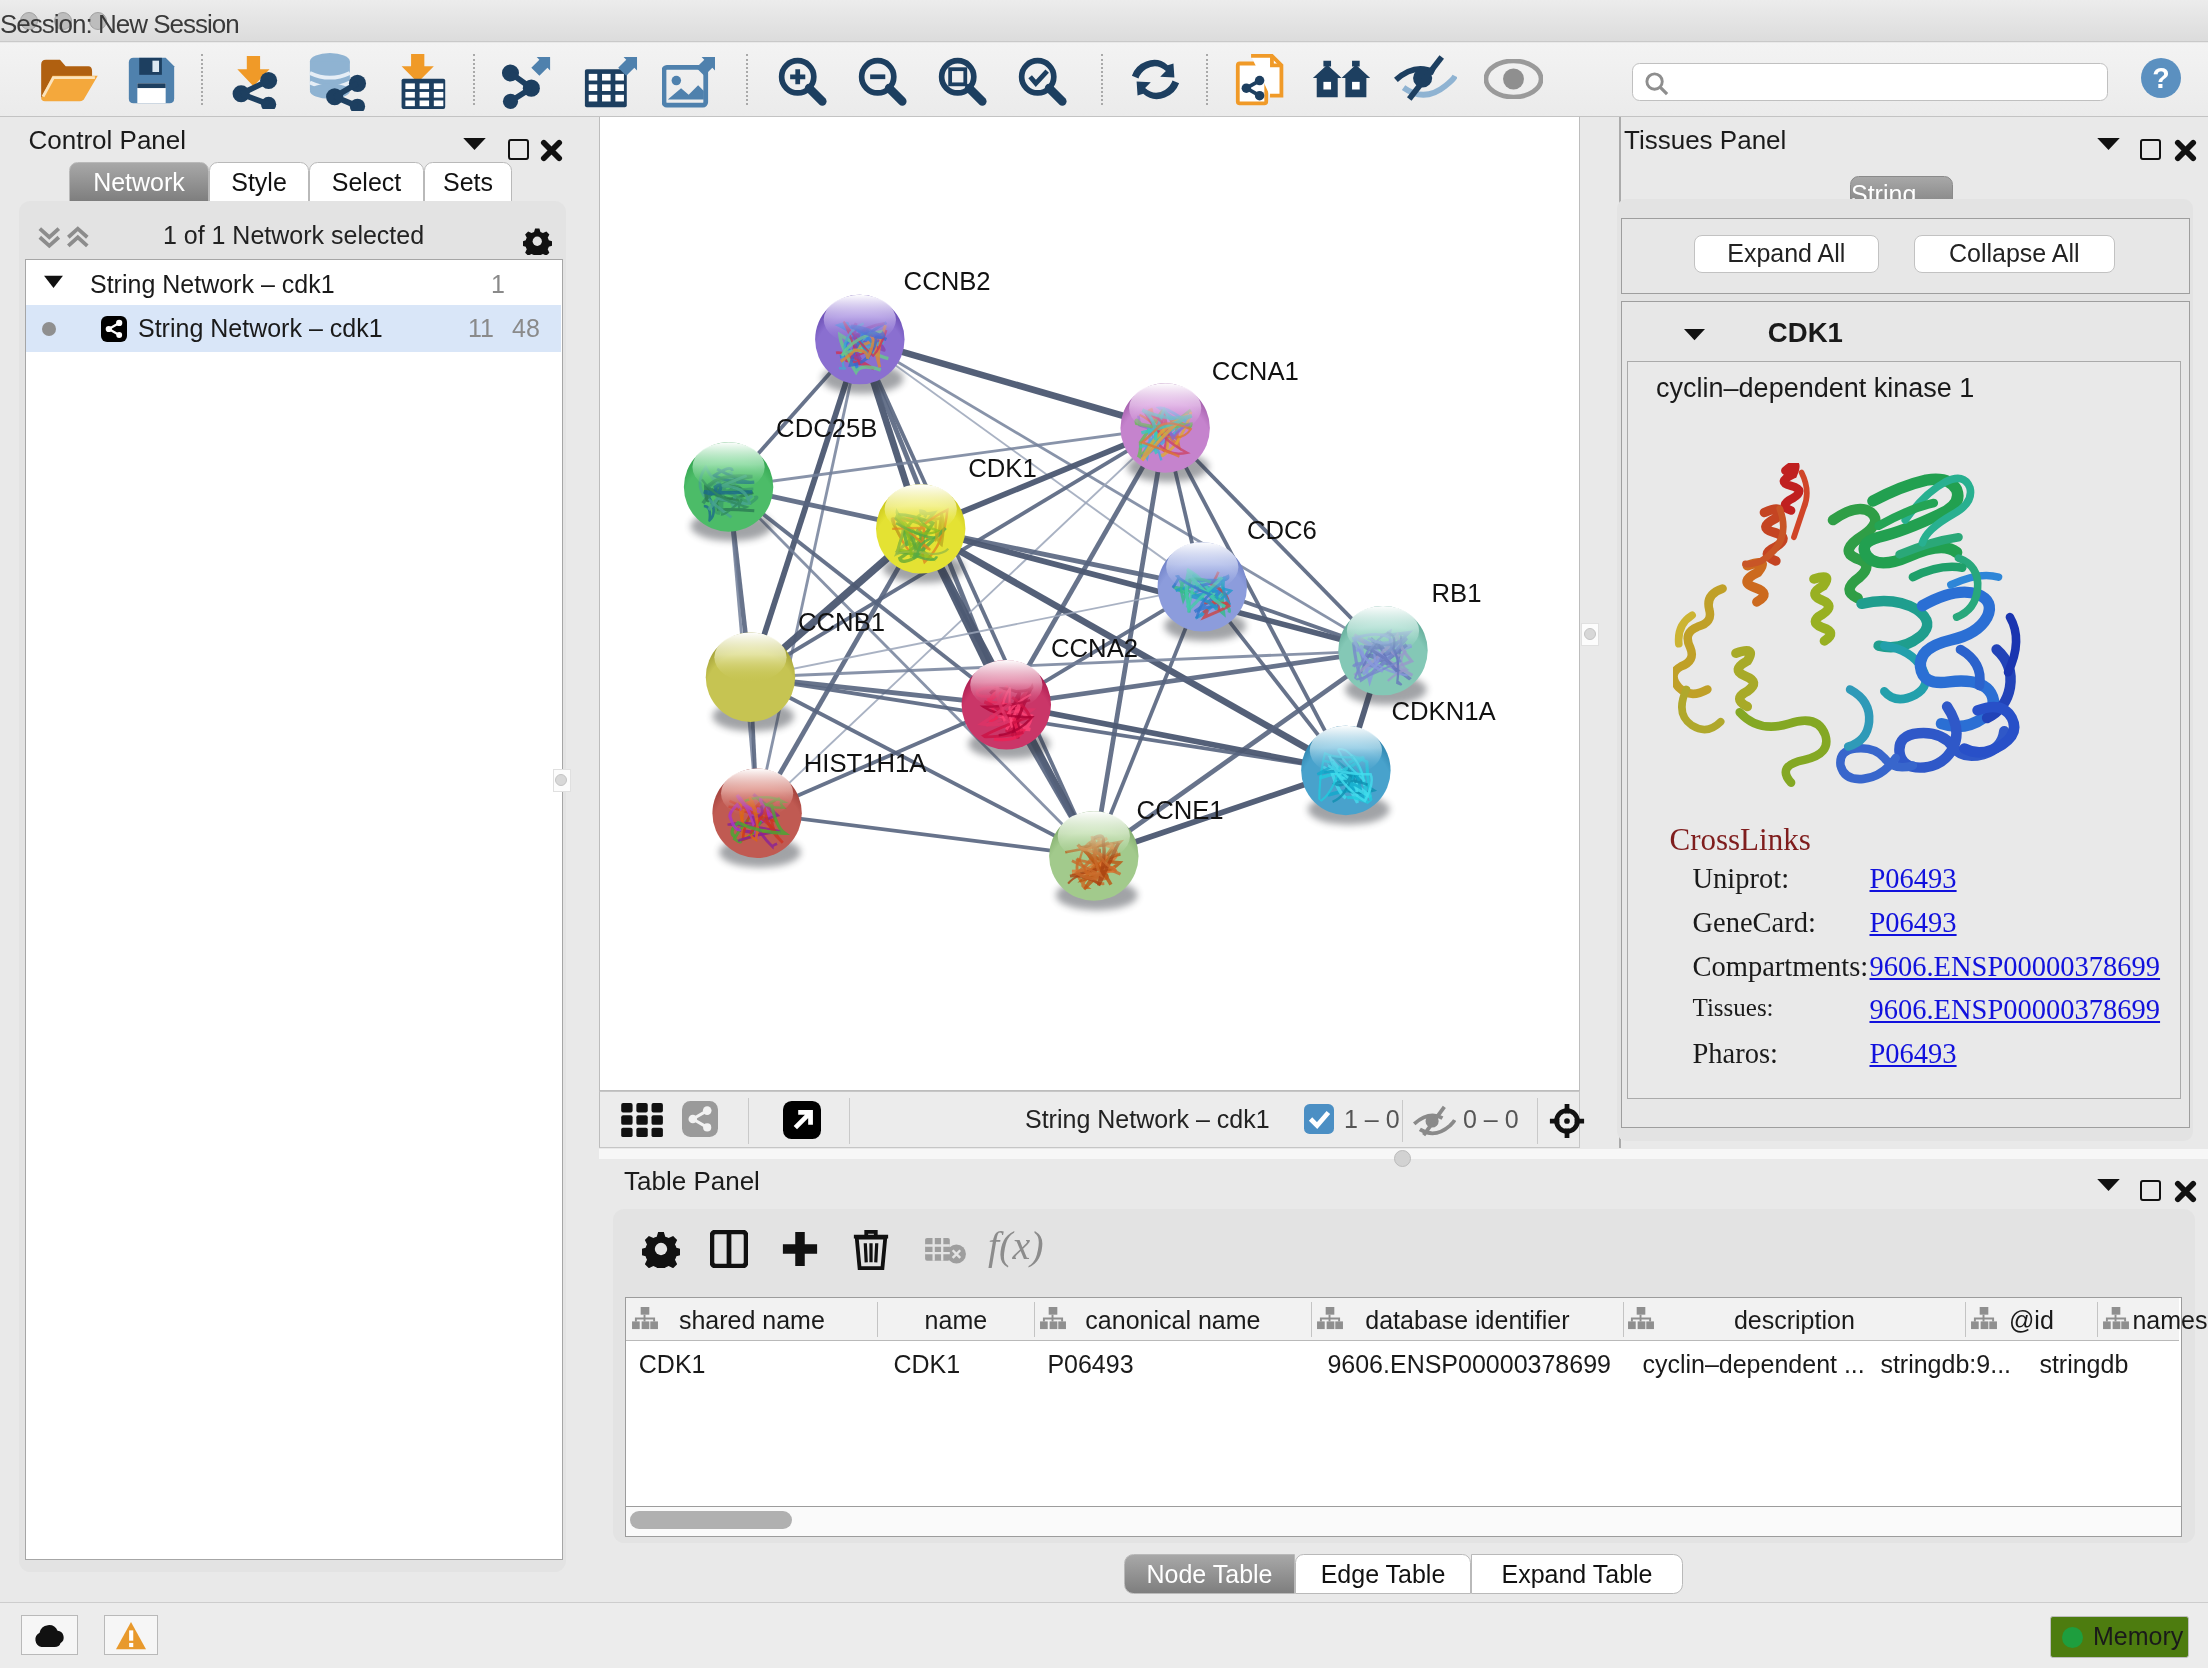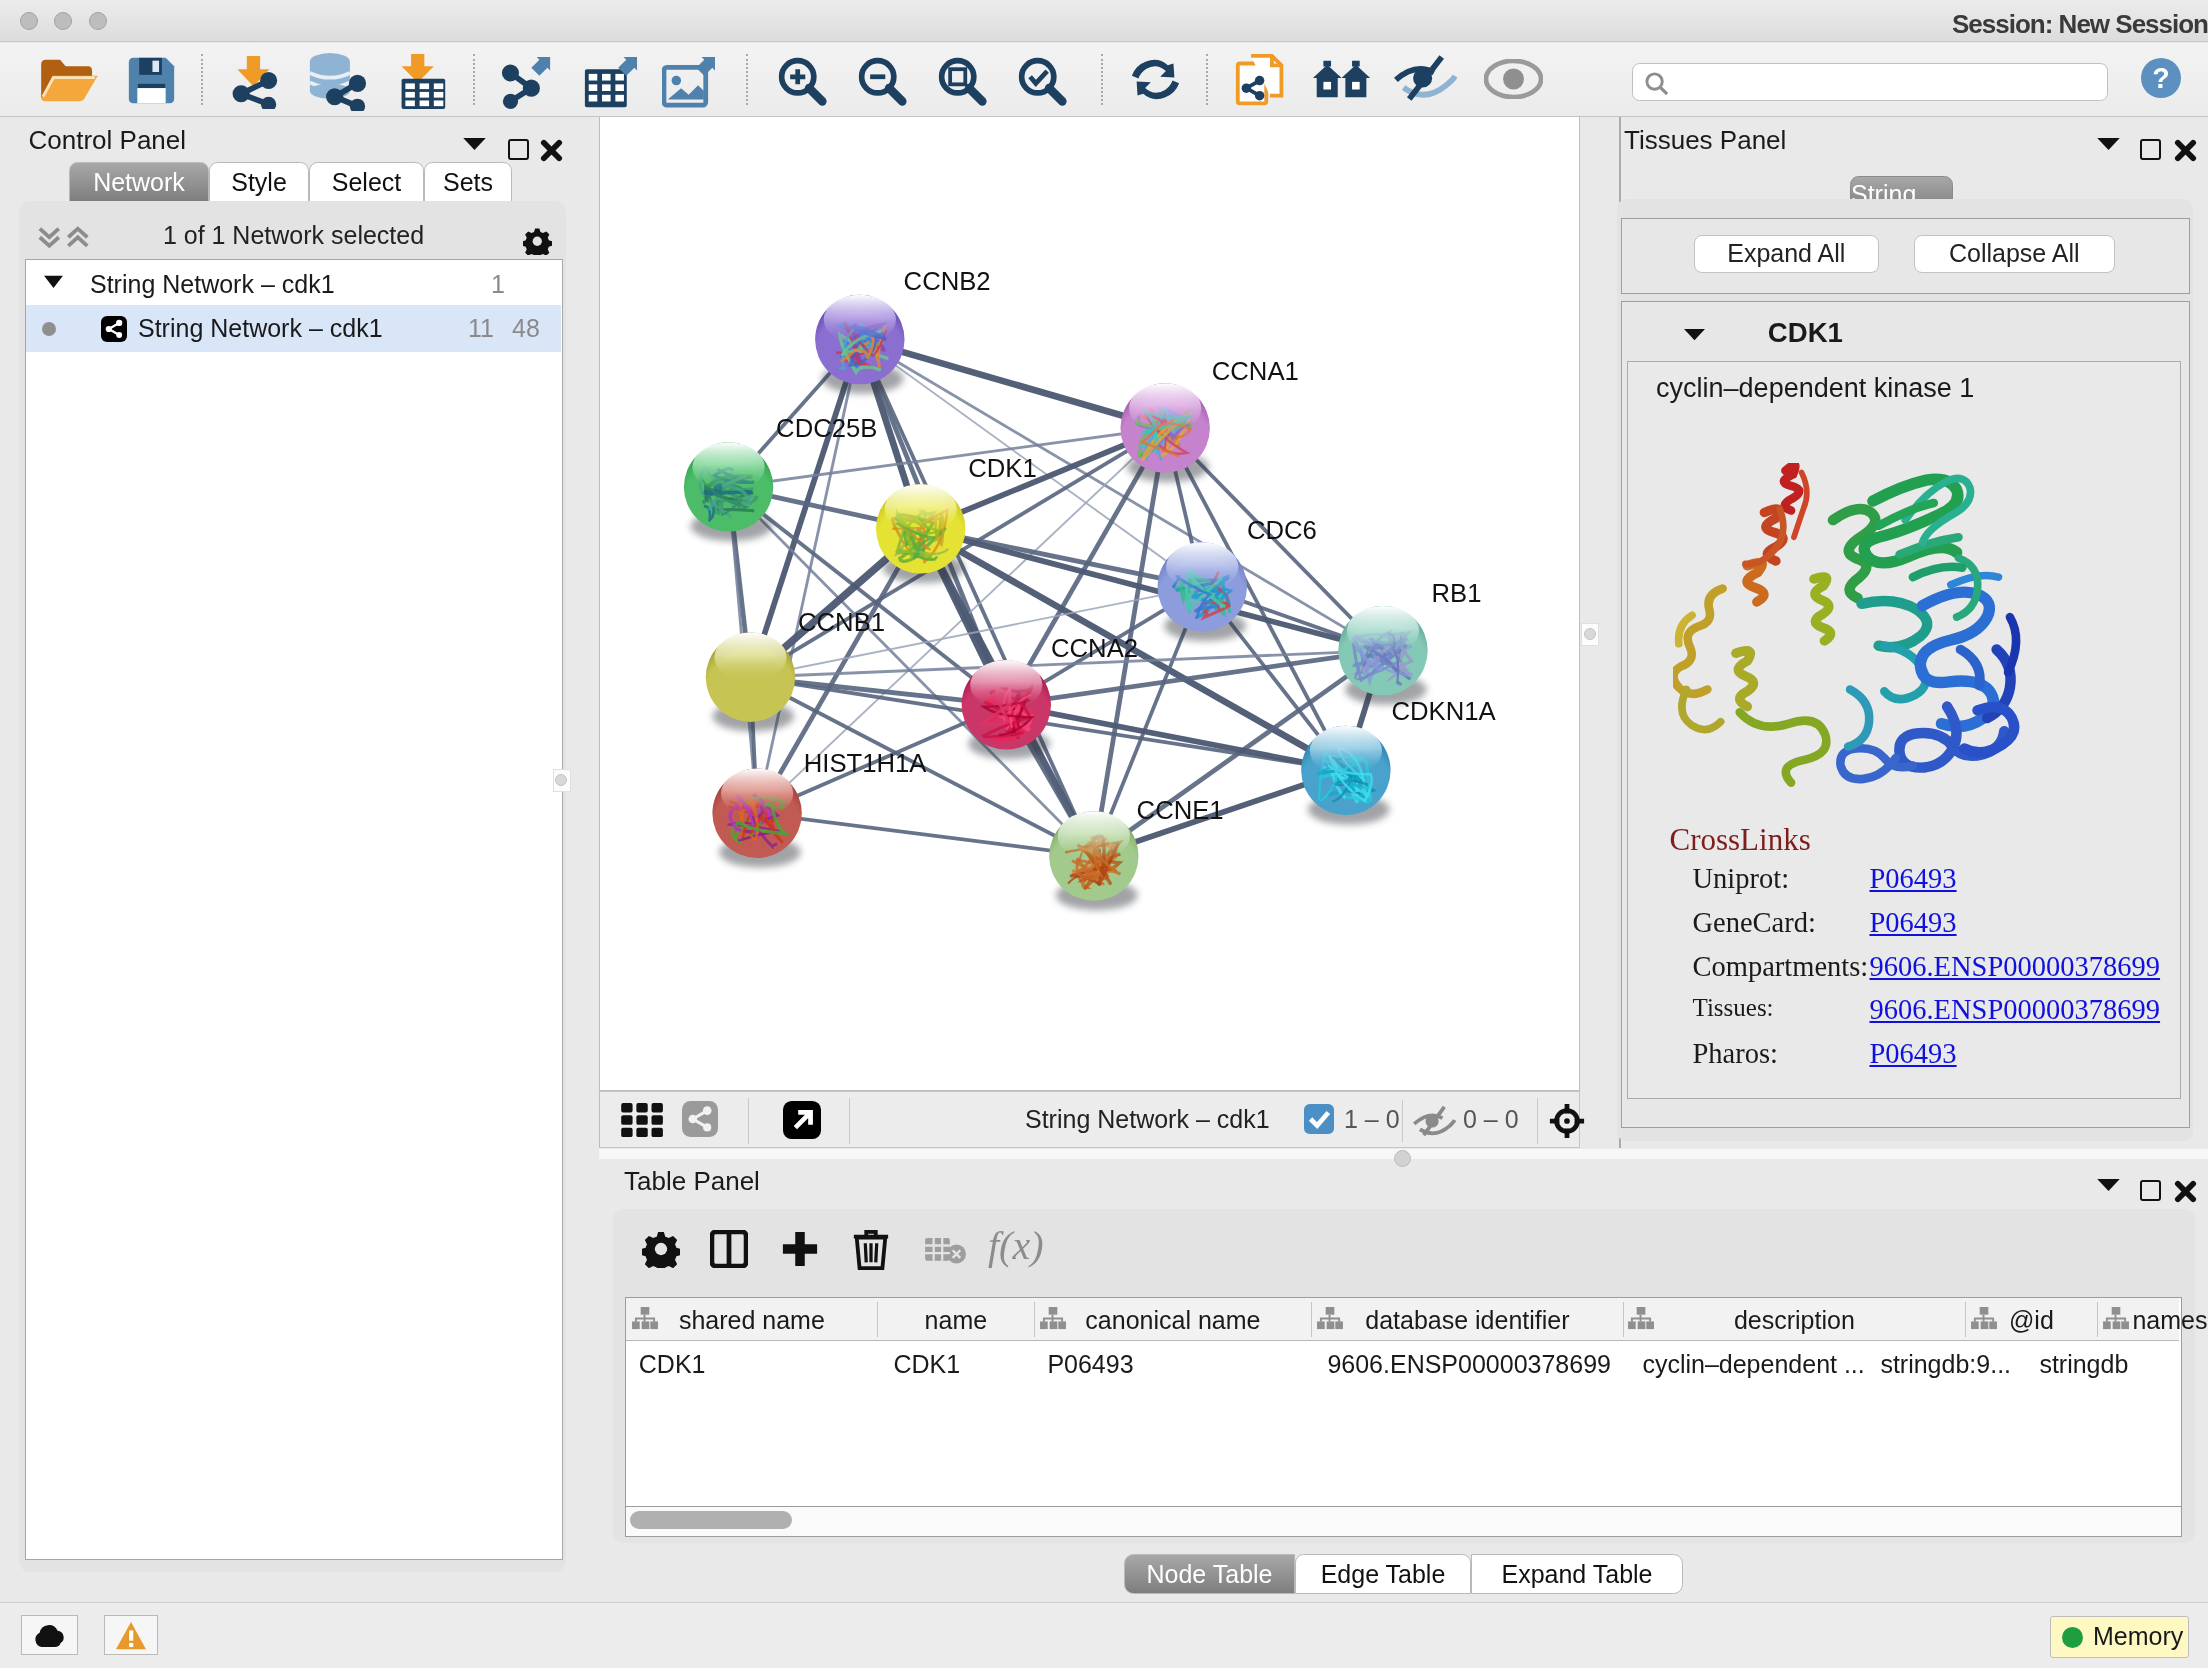--- a/index.html
+++ b/index.html
@@ -1,20 +1,20 @@
 <!DOCTYPE html>
 <html style="font-size:15px"><head><meta charset="utf-8">
 <style>
 *{margin:0;padding:0;box-sizing:border-box}
 html,body{width:2208px;height:1668px;overflow:hidden}
 body{font-family:"Liberation Sans",sans-serif;background:#e9e9e9;position:relative;font-size:25px;color:#1a1a1a}
 .abs{position:absolute}
 .titlebar{left:0;top:0;width:2208px;height:42px;background:linear-gradient(#ececec,#dcdcdc);border-bottom:1px solid #c9c9c9}
 .tl{width:18px;height:18px;border-radius:50%;background:#bdbdbd;border:1px solid #a2a2a2;position:absolute;top:12.4px}
-.wtitle{width:100%;text-align:right;top:8.6px;font-size:26px;font-weight:bold;color:#3a3a3a;letter-spacing:-1px}
+.wtitle{width:100%;text-align:left;top:8.6px;font-size:26px;font-weight:normal;color:#3a3a3a;letter-spacing:-1px}
 .toolbar{left:0;top:43px;width:2208px;height:74px;background:linear-gradient(#f3f3f3,#ebebeb);border-bottom:1.9px solid #c3c3c3}
 .sep{position:absolute;top:11.4px;height:51px;width:0;border-left:2.9px dotted #a9a9a9}
 .searchbox{left:1632px;top:20px;width:476px;height:38px;background:#fff;border:1.9px solid #c0c0c0;border-radius:7.6px}
 .panelhdr{font-size:26px;color:#1a1a1a}
 .tabsel{background:linear-gradient(#a8a8a8,#7e7e7e);color:#fff}
 .tabwhite{background:#fff;color:#111}
 .ctab{position:absolute;top:0;height:40px;border:1px solid #b9b9b9;text-align:center;line-height:38px;font-size:25px;border-radius:8.6px 8.6px 0 0}
 .graybox{background:#e3e3e3;border-radius:11.4px}
 .whitebox{background:#fff;border:1.9px solid #a6a6a6}
 .btn{background:#fff;border:1.9px solid #c2c2c2;border-radius:8px;text-align:center;font-size:25px;color:#111}
@@ -894,16 +894,16 @@
       <path d="M10,24 a8,8 0 0 1 -2,-15 a10,10 0 0 1 19,-2 a7,7 0 0 1 3,13 q-1,4 -6,4Z" fill="#111"></path>
     </svg>
   </div>
 <div class="abs" style="left:104px;top:1615px;width:54px;height:40px;background:#f6f6f6;border:1.9px solid #b9b9b9">
     <svg class="abs" style="left:9.5px;top:4.8px" width="32" height="30" viewBox="0 0 34 32">
       <path d="M17,1 L33,30 L1,30Z" fill="#e8992c"></path>
       <rect x="15" y="10" width="4.4" height="11" fill="#fff"></rect>
       <rect x="15" y="23.4" width="4.4" height="4.4" fill="#fff"></rect>
     </svg>
   </div>
-<div class="abs" style="left:2050px;top:1616px;width:139px;height:42px;background:#fef9c3;border:1.9px solid #bdbdbd;border-radius:2.9px">
+<div class="abs" style="left:2050px;top:1616px;width:139px;height:42px;background:#4d7c0f;border:1.9px solid #bdbdbd;border-radius:2.9px">
     <div class="abs" style="left:11.4px;top:9.5px;width:21px;height:21px;border-radius:50%;background:#1e9e3e"></div>
     <div class="abs" style="left:42px;top:4.8px;font-size:25px">Memory</div>
   </div>
 
 </body></html>

